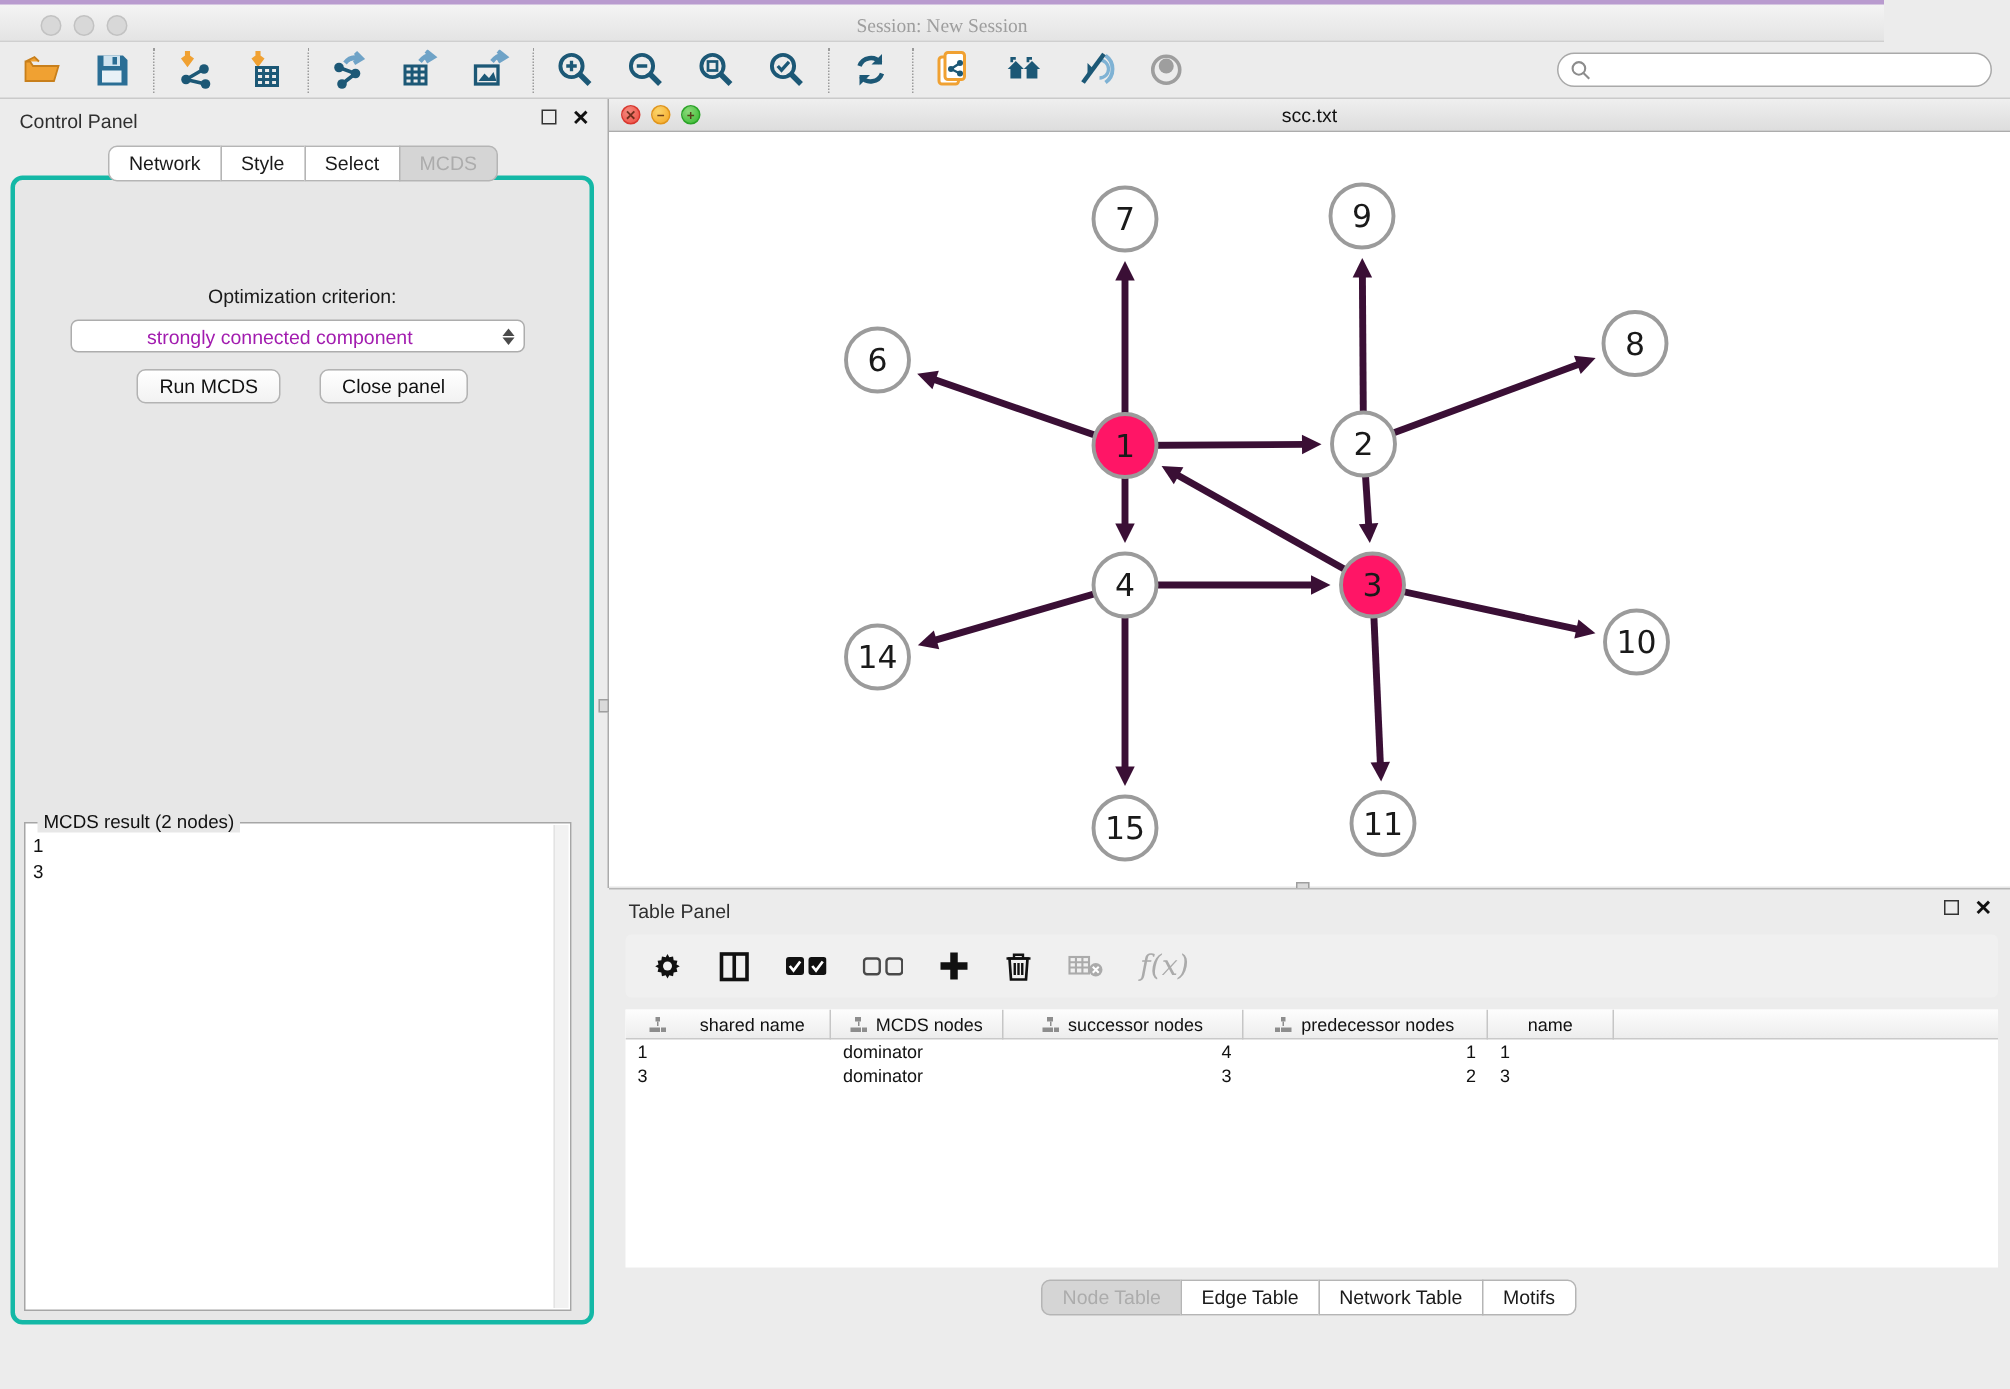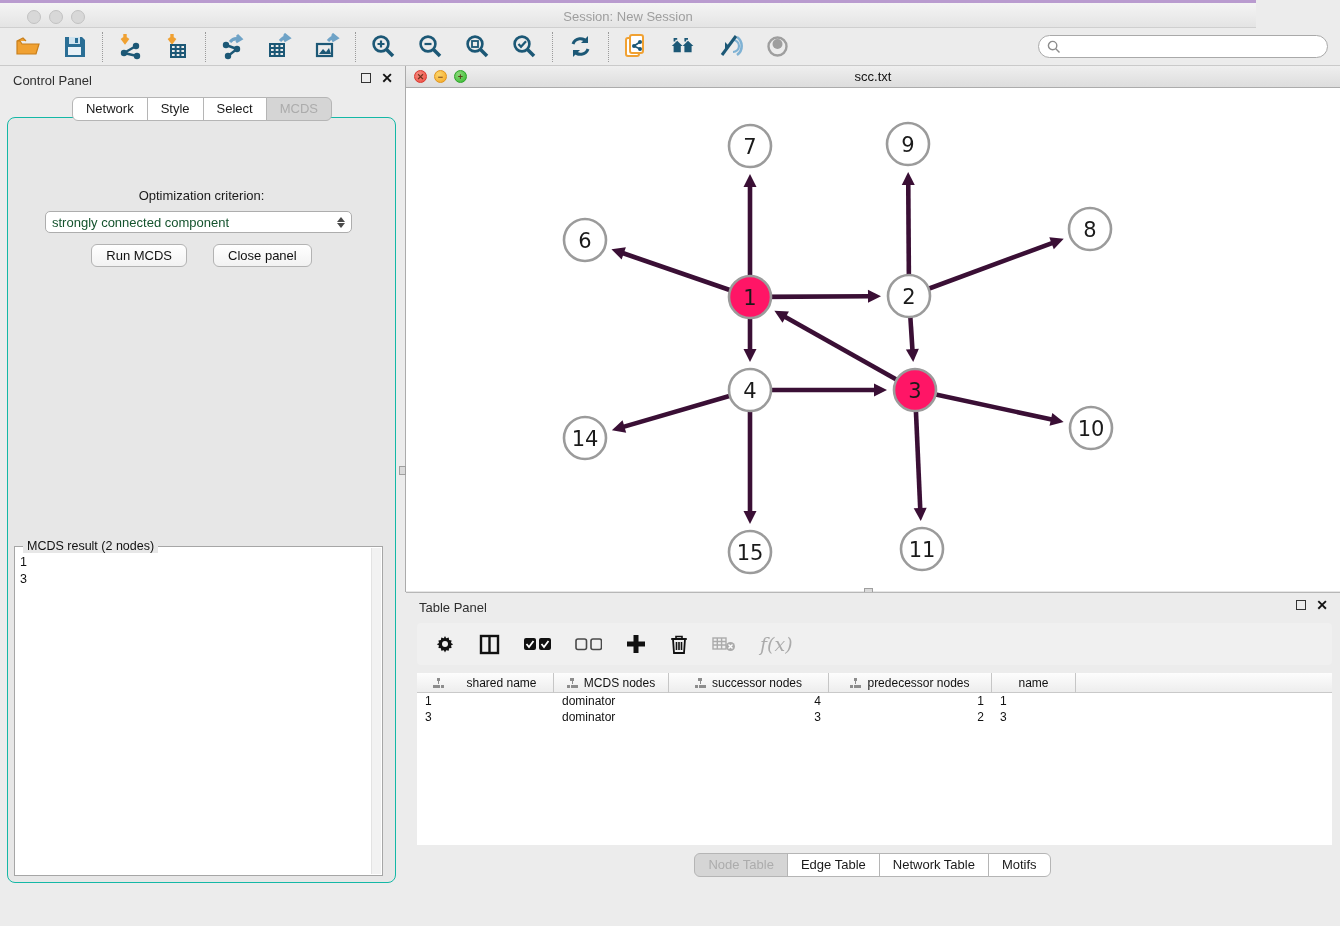--- a/index.html
+++ b/index.html
@@ -2,21 +2,21 @@
 <html><head>
 <meta charset="utf-8">
 <style>
   * { margin:0; padding:0; box-sizing:border-box; }
   html,body { width:1340px; height:926px; }
   body { font-family:"Liberation Sans", sans-serif; background:#ECECEC; position:relative; overflow:hidden; }
   #app { position:absolute; inset:0; width:1340px; height:926px; background:#ECECEC; }
 
   
   .titlebar { position:absolute; left:0; top:0; width:1256px; height:28px;
-    background:linear-gradient(#F4F4F4,#E4E4E4); border-top:3px solid #B99BCF; border-bottom:1px solid #CFCFCF; }
+    background:linear-gradient(#F4F4F4,#E4E4E4); border-top:3px solid #B99BCF; border-bottom:1px solid #CFCFCF;font-family:Liberation Serif, serif; }
   .titlebar .traffic { position:absolute; left:27px; top:7px; display:flex; gap:8px; }
   .titlebar .tl { width:14px; height:14px; border-radius:50%; background:#D8D8D8; border:1px solid #C2C2C2; }
   .titlebar .win-title { position:absolute; left:0; right:0; top:6px; text-align:center; font-size:13px; color:#9E9E9E; }
 
   
   .toolbar { position:absolute; left:0; top:28px; width:1340px; height:38px;
     background:#ECECEC; border-bottom:1px solid #CACACA; display:flex; align-items:center; }
   .tgroup { display:flex; align-items:center; gap:20px; padding:0 14px; height:30px; }
   .tsep { width:1px; height:30px; border-left:1px dotted #9B9B9B; }
   .tbtn { width:27px; height:27px; display:flex; align-items:center; justify-content:center; cursor:pointer; }
@@ -33,25 +33,25 @@
   .close-x { font-size:14px; font-weight:bold; color:#111; line-height:10px; }
 
   .cp-tabs { position:absolute; left:0; right:0; top:31px; display:flex; justify-content:center; z-index:3; }
   .tab { border:1px solid #B5B5B5; background:#FFF; color:#1A1A1A; padding:3px 13px 4px;
     font-size:13px; margin-left:-1px; cursor:pointer; white-space:nowrap; }
   .tab:first-child { border-radius:6px 0 0 6px; }
   .tab:last-child  { border-radius:0 6px 6px 0; }
   .tab.selected { background:#D5D5D5; color:#ACACAC; }
 
   .cp-body { position:absolute; left:7px; right:9px; top:51px; bottom:7px;
-    background:#E7E7E7; border:1px solid #14b8a6; border-radius:8px; }
+    background:#E7E7E7; border:3px solid #14b8a6; border-radius:8px; }
   .opt-label { position:absolute; left:0; right:0; top:70px; text-align:center; font-size:13px; color:#1A1A1A; }
   .criterion-select { position:absolute; left:37px; right:43px; top:93px; height:22px; background:#FFF;
     border:1px solid #ADADAD; border-radius:5px; display:flex; align-items:center; padding:0 6px; cursor:pointer; }
-  .criterion-select .sel-text { flex:1; font-size:13px; color:#14532d; }
+  .criterion-select .sel-text { flex:1; font-size:13px; color:#a21caf;margin-left:44px; }
   .stepper { display:flex; flex-direction:column; align-items:center; gap:1px; }
   .stepper i { width:0; height:0; border-left:4px solid transparent; border-right:4px solid transparent; }
   .stepper .up { border-bottom:5px solid #4A4A4A; }
   .stepper .dn { border-top:5px solid #4A4A4A; }
   .cp-buttons { position:absolute; left:0; right:0; top:126px; display:flex; justify-content:center; gap:26px; }
   .btn { background:linear-gradient(#FFFFFF,#F2F2F2); border:1px solid #B3B3B3; border-radius:6px;
     font-size:13px; color:#111; padding:3px 14px; cursor:pointer; }
 
   .result-group { position:absolute; left:6px; right:12px; top:428px; bottom:6px;
     border:1px solid #A6A6A6; background:#FFF; }

